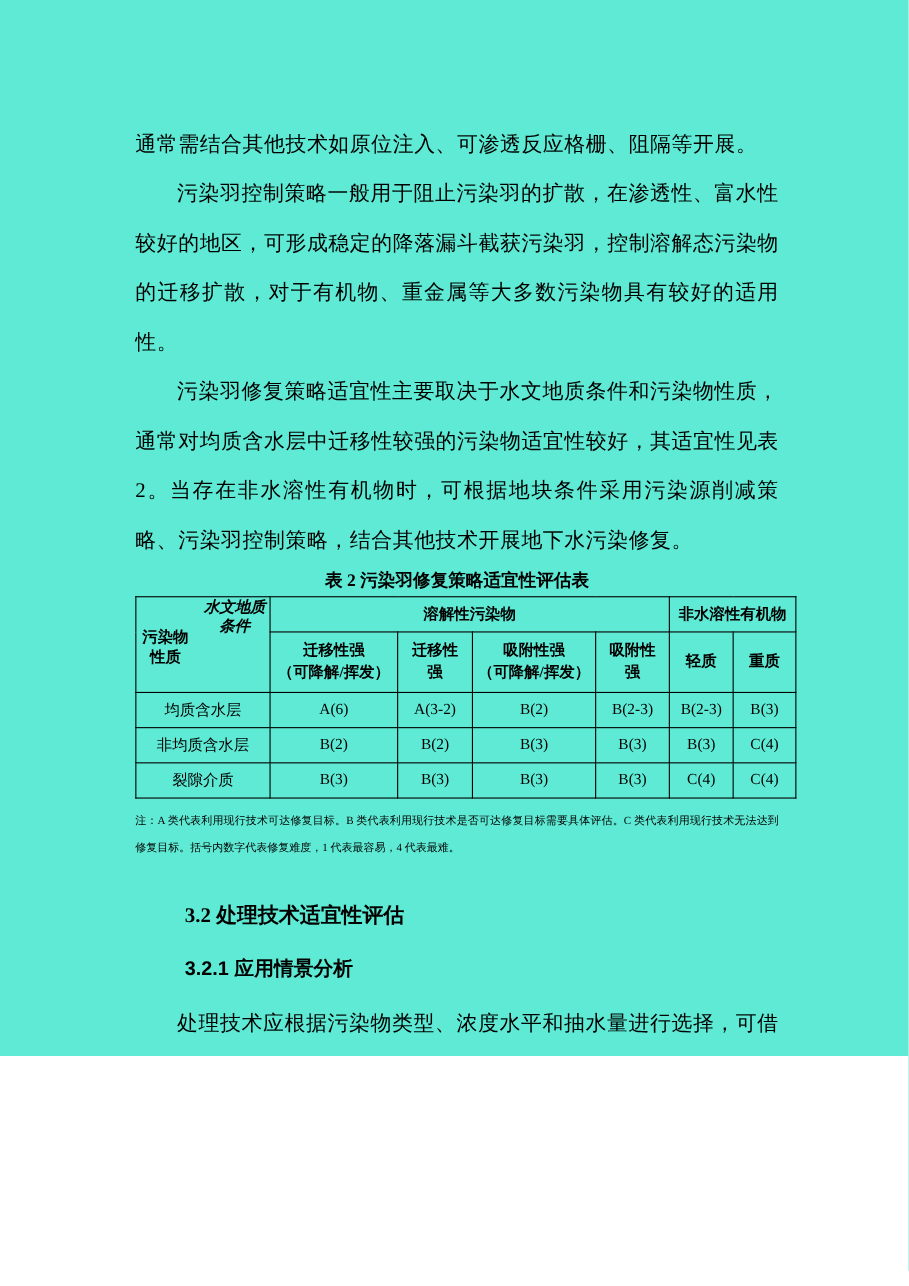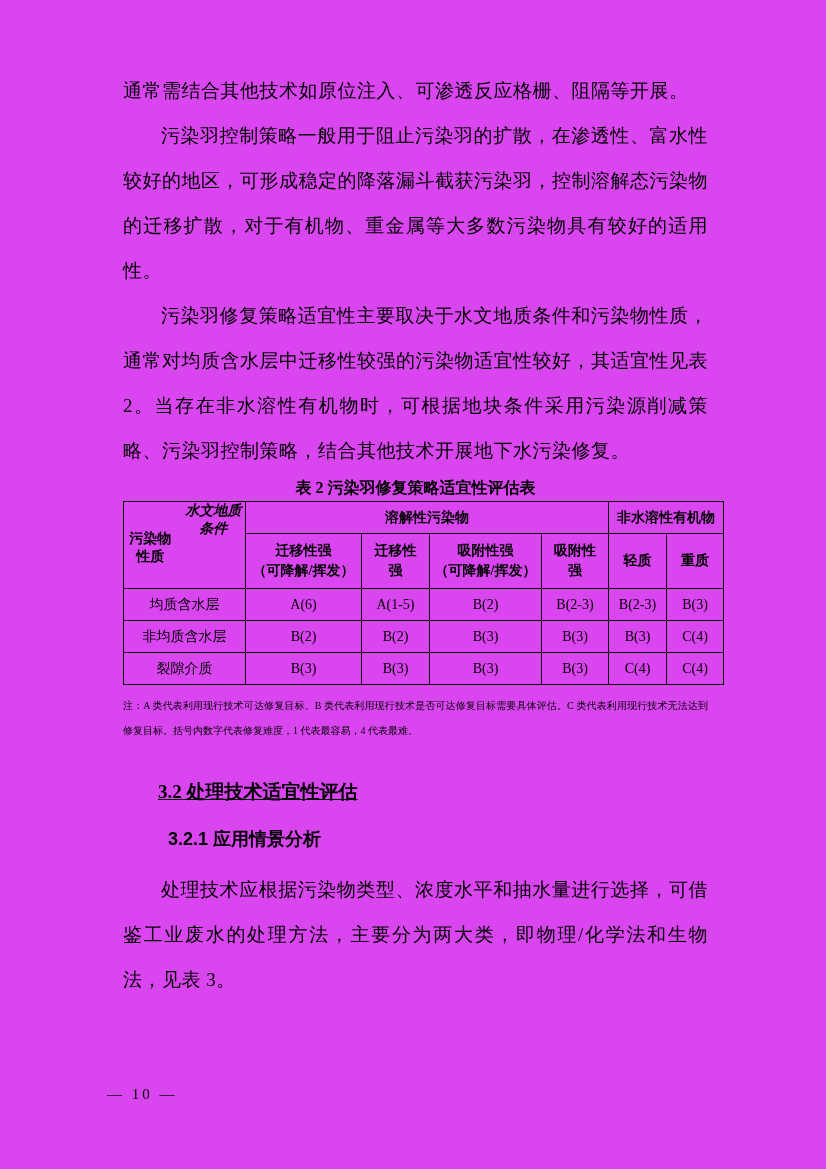--- a/index.html
+++ b/index.html
@@ -5,23 +5,23 @@
   * { box-sizing: border-box; }
   html, body { margin: 0; padding: 0; }
   body {
     width: 826px; height: 1169px;
     background: #ffffff;
     color: #000000;
     font-family: "Liberation Serif", serif;
   }
   .page {
     position: relative;
-    width: 826px; height: 1169px;
-    padding: 68px 118px 0 123px;
-    background: #d946ef;
+    width: 826px; height: 960px;
+    padding: 109px 118px 0 123px;
+    background: #5eead4;
     overflow: hidden;
   }
   .par {
     margin: 0;
     font-size: 19px;
     line-height: 45px;
     text-align: justify;
     text-indent: 2em;
     letter-spacing: 0.5px;
   }
@@ -61,25 +61,24 @@
   }
   .corner-top { align-self: center; padding-top: 5px; }
   .corner-bottom { align-self: flex-start; padding: 0 0 7px 5px; font-style: italic; }
   .note {
     margin: 8px 0 16px 0;
     font-size: 10px;
     line-height: 25px;
     text-align: justify;
   }
   .h-sec {
-    margin: 36px 0 0 35px;
+    margin: 36px 0 0 45px;
     font-size: 19px;
     font-weight: bold;
     line-height: 26px;
-    text-decoration: underline;
   }
   .h-sub {
     margin: 22px 0 16px 45px;
     font-size: 18px;
     font-weight: bold;
     line-height: 24px;
     font-family: "Liberation Sans", sans-serif;
   }
   .par.closing { margin-top: 14px; }
   .page-number {
@@ -130,21 +129,21 @@
         <td>吸附性强
 （可降解/挥发）</td>
         <td>吸附性
 强</td>
         <td>轻质</td>
         <td>重质</td>
       </tr>
       <tr class="data-row">
         <td>均质含水层</td>
         <td>A(6)</td>
-        <td>A(1-5)</td>
+        <td>A(3-2)</td>
         <td>B(2)</td>
         <td>B(2-3)</td>
         <td>B(2-3)</td>
         <td>B(3)</td>
       </tr>
       <tr class="data-row">
         <td>非均质含水层</td>
         <td>B(2)</td>
         <td>B(2)</td>
         <td>B(3)</td>

